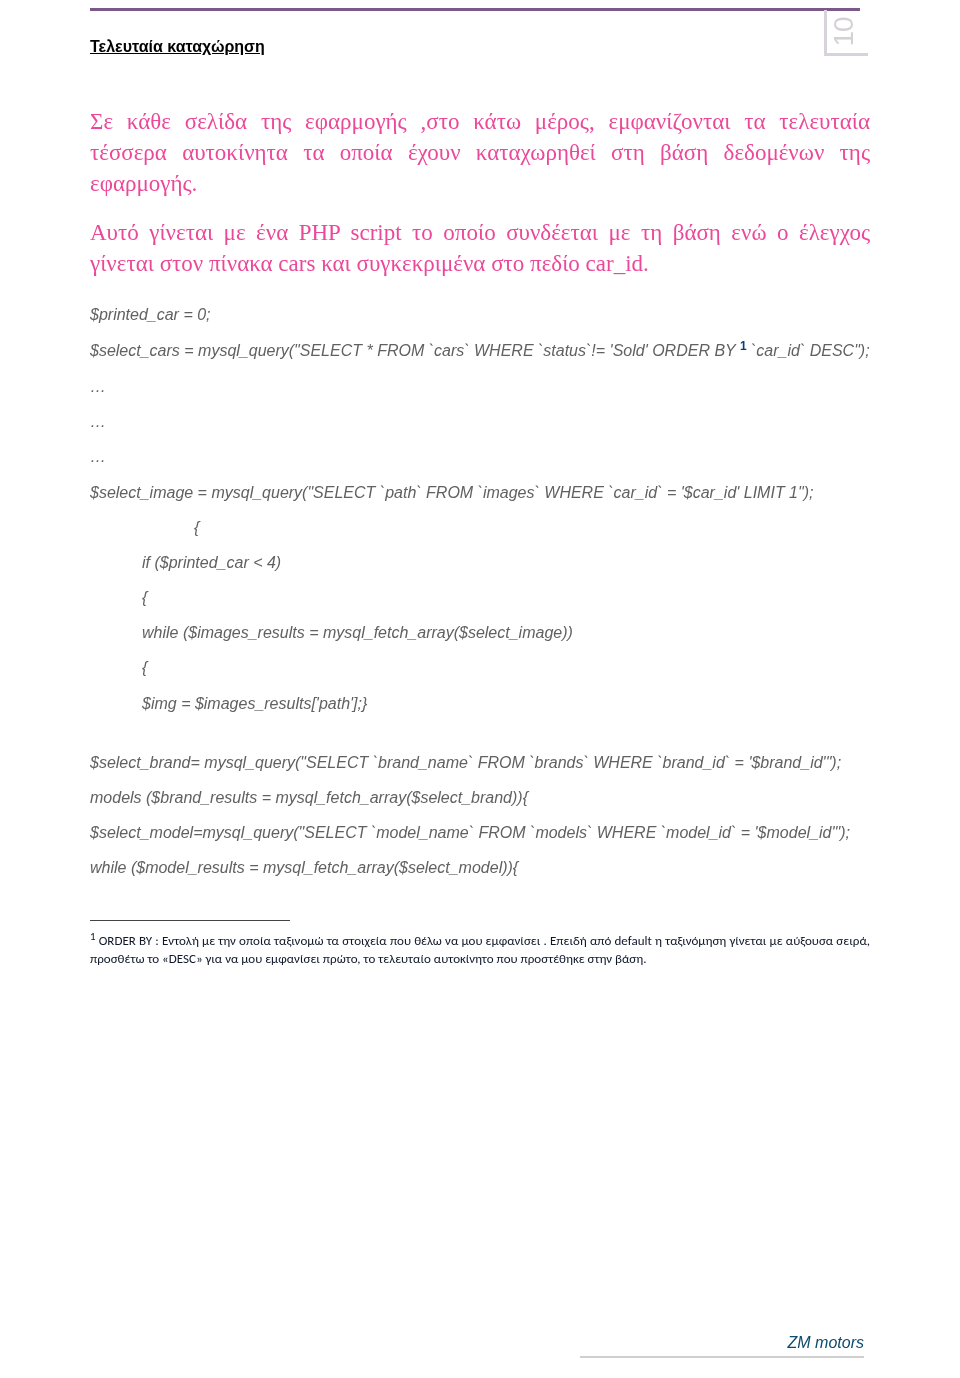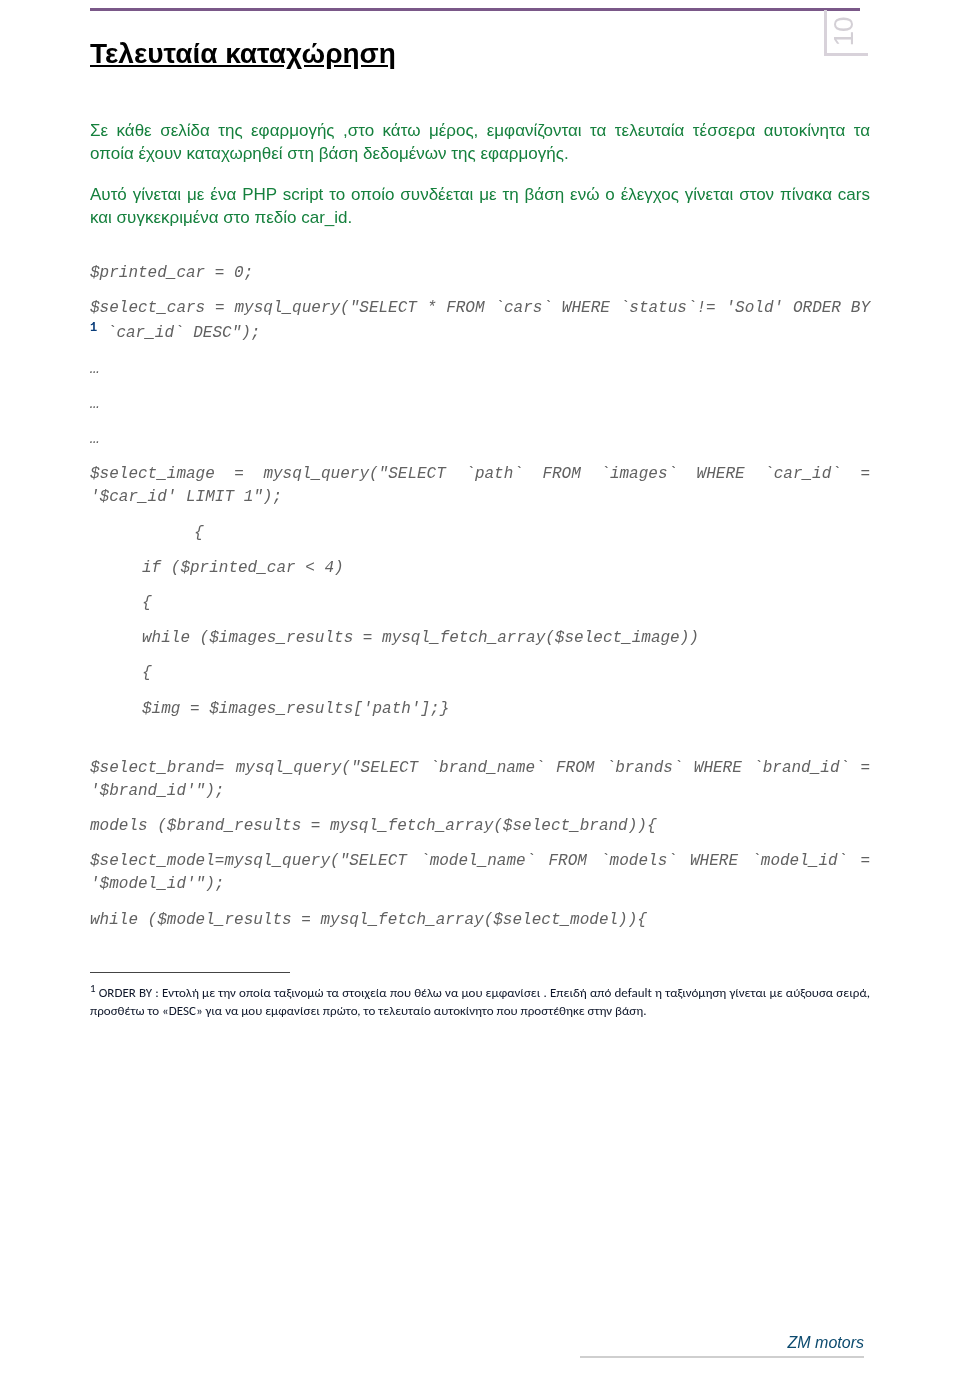--- a/index.html
+++ b/index.html
@@ -35,44 +35,44 @@
     right: 102px;
     font-size: 28px;
     font-weight: 300;
     color: #d4d0d6;
     font-family: "Arial Narrow", Arial, sans-serif;
     letter-spacing: -1px;
     transform: rotate(-90deg);
     transform-origin: center;
   }
   .heading {
-    font-size: 28px;
+    font-size: 16px;
     font-weight: bold;
     text-decoration: underline;
     font-family: Verdana, Arial, sans-serif;
     margin-top: 12px;
     margin-bottom: 50px;
     color: #000;
   }
   .para {
-    font-size: 17px;
+    font-size: 23px;
     line-height: 1.35;
     text-align: justify;
     margin-bottom: 18px;
-    font-family: Liberation Sans, sans-serif;
-    color: #15803d;
+    font-family: Liberation Serif, serif;
+    color: #ec4899;
   }
   .code {
     font-style: italic;
     font-size: 16px;
     line-height: 1.45;
     text-align: justify;
     color: #616161;
-    font-family: Liberation Mono, monospace;
-    margin-top: 32px;
+    font-family: Liberation Sans, sans-serif;
+    margin-top: 24px;
   }
   .code p { margin-bottom: 12px; }
   .code .indent1 { padding-left: 52px; }
   .code .indent2 { padding-left: 104px; }
   .biggap { height: 24px; }
   .fn-sup {
     font-style: normal;
     color: #0a3d7a;
     font-weight: bold;
     font-size: 12px;

